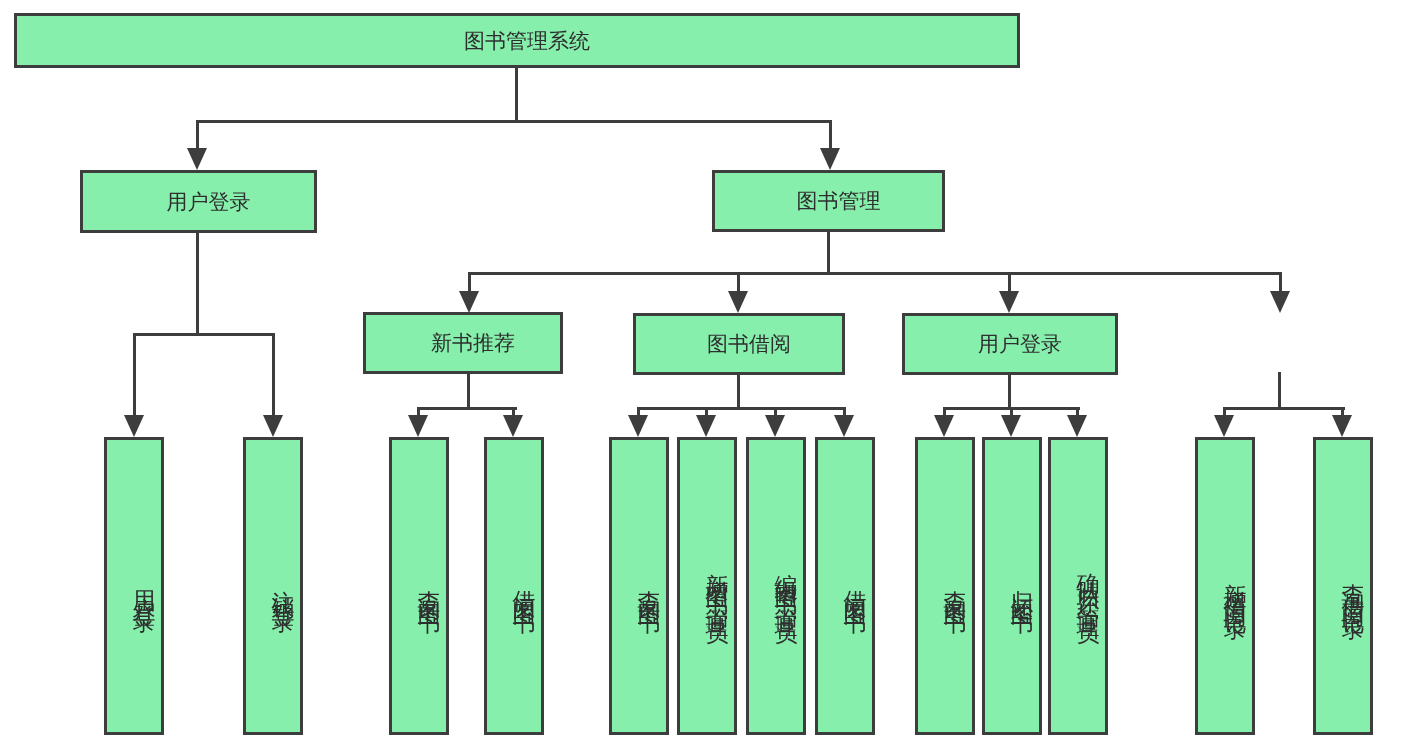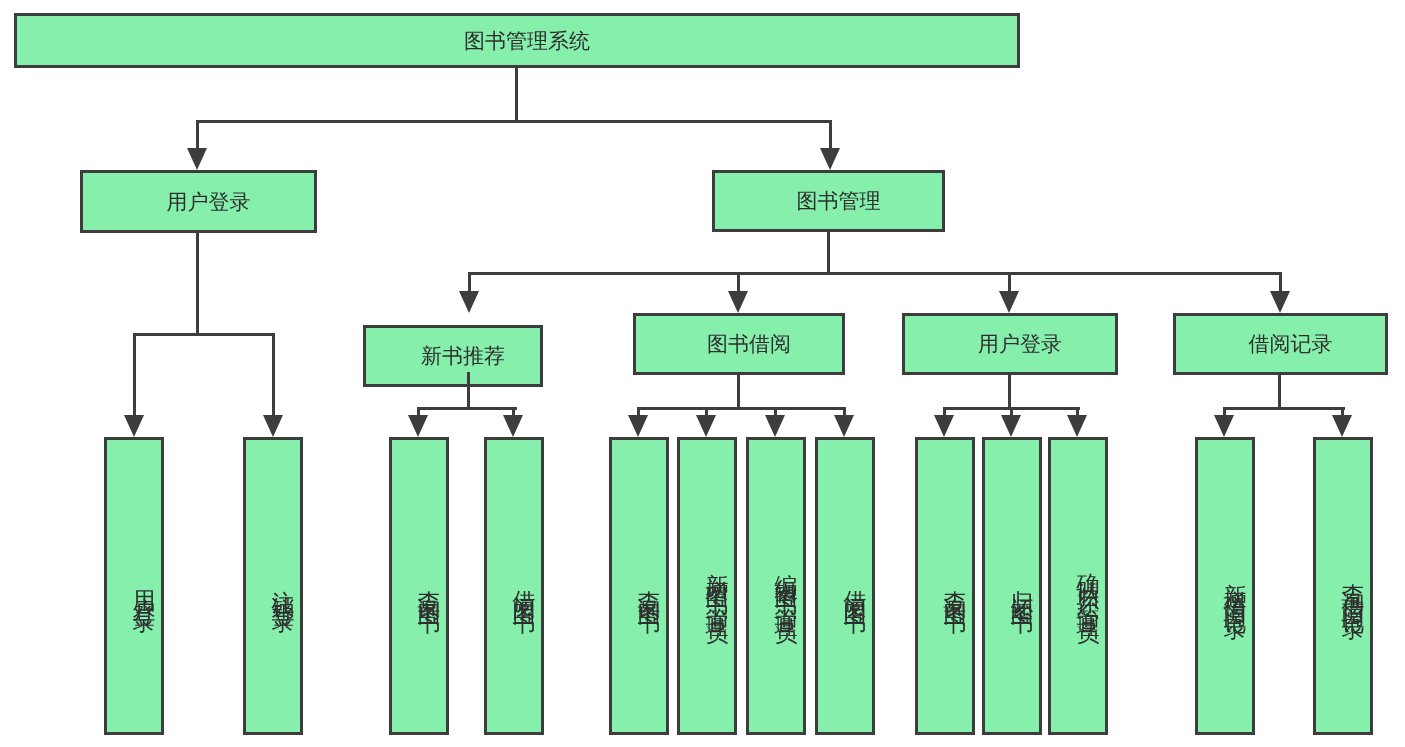--- a/index.html
+++ b/index.html
@@ -64,24 +64,23 @@
     <div class="vl" style="left:468px;top:272px;height:21px;"></div>
     <div class="ar" style="left:459px;top:291px;"></div>
     <div class="vl" style="left:737px;top:272px;height:21px;"></div>
     <div class="ar" style="left:728px;top:291px;"></div>
     <div class="vl" style="left:1008px;top:272px;height:21px;"></div>
     <div class="ar" style="left:999px;top:291px;"></div>
     <div class="vl" style="left:1279px;top:272px;height:21px;"></div>
     <div class="ar" style="left:1270px;top:291px;"></div>
   </div>
 
-  <div class="box" style="left:363px;top:325px;width:180px;height:62px;">新书推荐</div>
+  <div class="box" style="left:363px;top:312px;width:200px;height:62px;">新书推荐</div>
   <div class="box" style="left:633px;top:313px;width:212px;height:62px;">图书借阅</div>
   <div class="box" style="left:902px;top:313px;width:216px;height:62px;">用户登录</div>
-  <div class="box" style="left:1173px;top:313px;width:215px;height:62px;">借阅记录</div>
 
   <div>
     <div class="vl" style="left:467px;top:372px;height:38px;"></div>
     <div class="hl" style="left:417px;top:407px;width:100px;"></div>
     <div class="vl" style="left:417px;top:407px;height:10px;"></div>
     <div class="ar" style="left:408px;top:415px;"></div>
     <div class="vl" style="left:512px;top:407px;height:10px;"></div>
     <div class="ar" style="left:503px;top:415px;"></div>
   </div>
 

